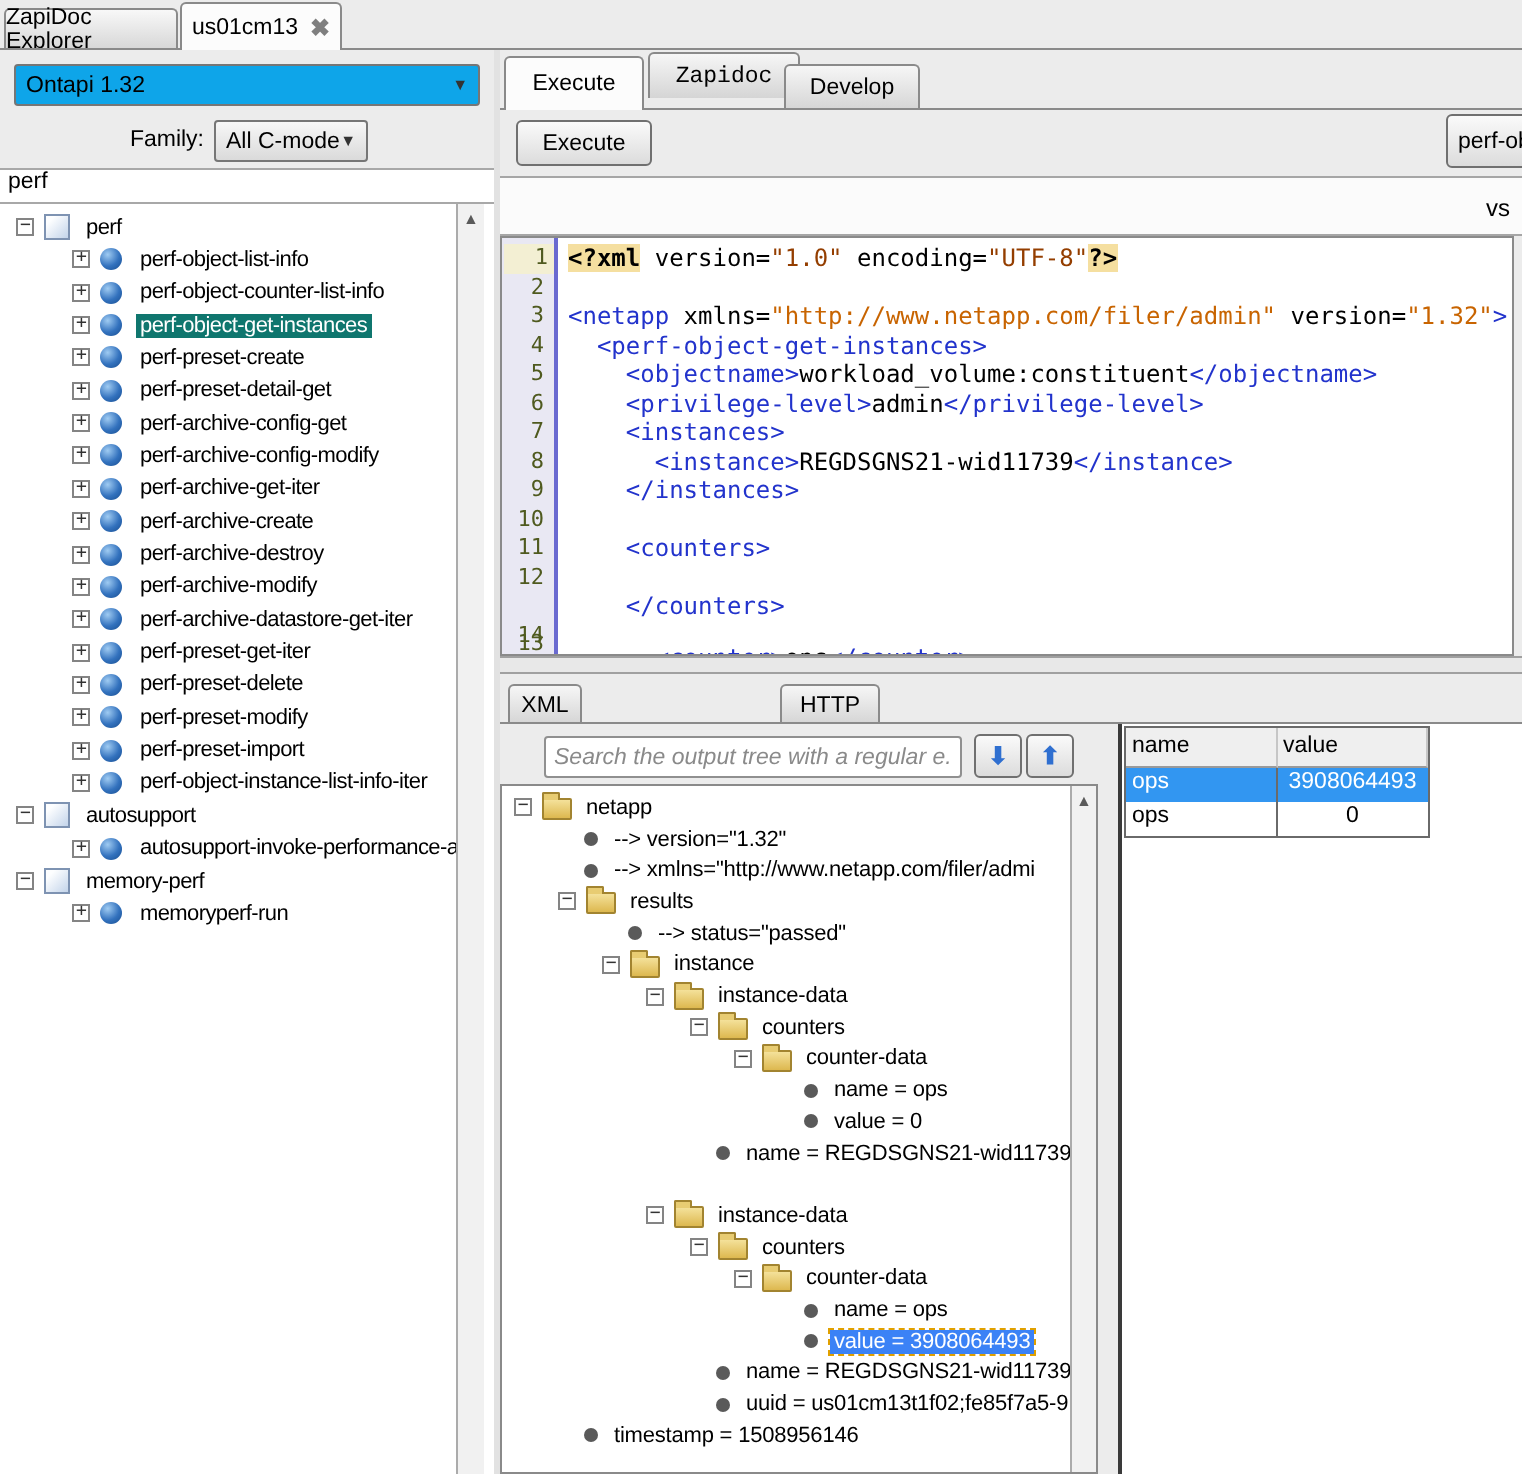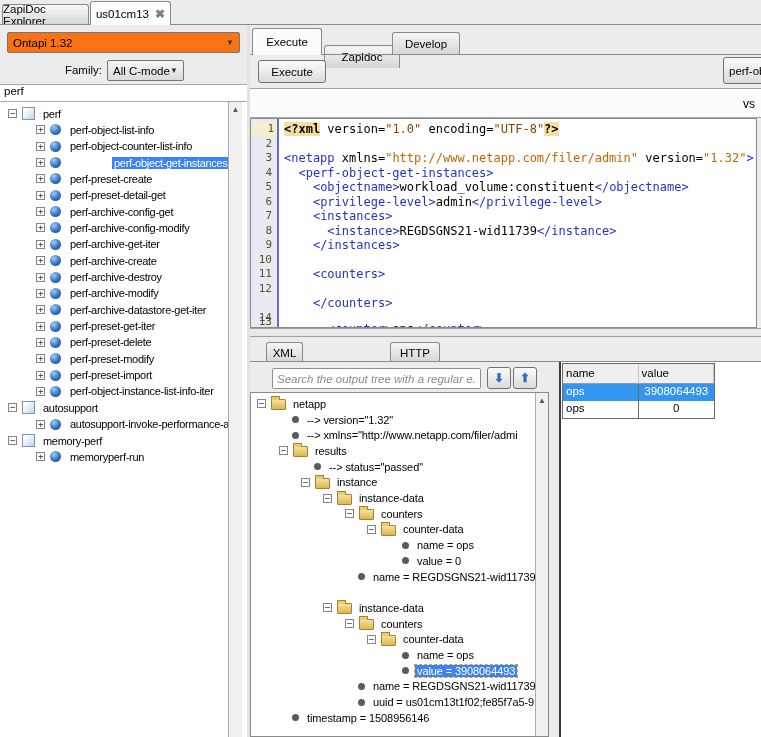--- a/index.html
+++ b/index.html
@@ -14,40 +14,40 @@
   .toptab { position:absolute; border:1px solid #8A8A8A; border-bottom:none;
     border-radius:3px 3px 0 0; display:flex; align-items:center; justify-content:center;
     font-size:11.5px; gap:6px; }
   .toptab.inactive { background:linear-gradient(#F8F8F8,#D6D6D6); }
   .toptab.active { background:#FCFCFC; z-index:3; }
   .topline { position:absolute; left:0; top:24px; width:761px; height:1px; background:#8A8A8A; z-index:1; }
   .closex { font-weight:bold; color:#7F7F7F; font-size:12px; cursor:pointer; }
 
   
   #sidebar { left:0; top:25px; width:247px; height:712px; background:#ECECEC; }
-  .combo { border:1px solid #767676; background:#f97316; border-radius:2px;
+  .combo { border:1px solid #767676; background:#0ea5e9; border-radius:2px;
     display:flex; align-items:center; font-size:11.5px; padding-left:5px; }
   .combo .arr { margin-left:auto; padding-right:5px; font-size:8px; color:#333; }
   .combo.btnlike { background:linear-gradient(#F7F7F7,#DADADA); }
   .filterbox { left:0; top:59px; width:247px; height:17px; background:#fff;
     border-top:1px solid #A8A8A8; font-size:11.5px; padding-left:4px; }
   #sidetree { left:0; top:76px; width:247px; height:636px; background:#fff;
     border-top:1px solid #A8A8A8; overflow:hidden; }
   .srow { position:absolute; left:0; width:228px; height:17px; display:flex; align-items:center;
     white-space:nowrap; overflow:hidden; font-size:11px; letter-spacing:-0.3px; }
   .expander { width:9px; height:9px; border:1px solid #848484; background:#fff; flex:0 0 9px;
     font-size:9px; line-height:7px; text-align:center; color:#333; margin-right:5px;
     font-family:"DejaVu Sans Mono", monospace; }
   .pkgicon { width:13px; height:13px; flex:0 0 13px; margin-right:6px;
     background:linear-gradient(135deg,#FFFFFF,#BWD) }
   .pkgicon { background:linear-gradient(135deg,#FDFEFF 20%,#C3D4EA); border:1px solid #7E93B2; }
   .sphere { width:11px; height:11px; flex:0 0 11px; border-radius:50%; margin-right:7px;
     background:radial-gradient(circle at 35% 30%, #9FCBF2, #3372BE 55%, #174C8F); }
   .slabel { padding:0 2px; }
-  .slabel.sel { background:#3b82f6; color:#fff;margin-left:44px; }
+  .slabel.sel { background:#0f766e; color:#fff; }
   .vscroll { position:absolute; background:#F1F1F1; border-left:1px solid #ABABAB; }
   .vscroll .up { display:block; text-align:center; color:#5A5A5A; font-size:8px; padding-top:3px; }
 
   .vsplit { left:247px; top:25px; width:3px; height:712px; background:#E2E2E2; }
 
   
   #main { left:250px; top:25px; width:511px; height:712px; background:#ECECEC; }
   .ptab { position:absolute; border:1px solid #8A8A8A; border-bottom:none; border-radius:3px 3px 0 0;
     display:flex; align-items:center; justify-content:center; font-size:11.5px; }
   .ptab.inactive { background:linear-gradient(#F6F6F6,#D5D5D5); }
@@ -257,21 +257,21 @@
   </div>
 
   <div class="vsplit abs"></div>
 
   <div id="main" class="abs">
 
     <div class="tabline" style="left:0; top:29px; width:511px;"></div>
     <div class="ptab active" style="left:2px; top:3px; width:70px; height:27px;">
       <span>Execute</span>
     </div>
-    <div class="ptab inactive" style="left:74px; top:20px; width:76px; height:23px;">
+    <div class="ptab inactive" style="left:74px; top:1px; width:76px; height:23px;font-family:Liberation Mono, monospace;">
       <span>Zapidoc</span>
     </div>
     <div class="ptab inactive" style="left:142px; top:7px; width:68px; height:23px;">
       <span>Develop</span>
     </div>
 
     <div class="btn abs" style="left:8px; top:35px; width:68px; height:23px;">Execute</div>
     <div class="btn abs" style="left:473px; top:32px; width:60px; height:27px; justify-content:flex-start; padding-left:5px;">perf-ob</div>
 
     <div class="vsrow abs">
@@ -311,21 +311,21 @@
           <div class="cline" style="top: 162.5px; margin-top: 40px;"><span class="sg-pln">      </span><span class="sg-tag">&lt;counter&gt;</span><span class="sg-txt">ops</span><span class="sg-tag">&lt;/counter&gt;</span></div>
           <div class="cline" style="top: 177px;"><span class="sg-pln">    </span><span class="sg-tag">&lt;/counters&gt;</span></div>
           <div class="cline" style="top: 191.5px;"></div>
           <div class="cline" style="top: 206px;"><span class="sg-pln">  </span><span class="sg-tag">&lt;/perf-object-get-instances&gt;</span></div>
         </div>
     </div>
 
     <div class="hsplit abs"></div>
 
     <div class="tabline" style="left:0; top:336px; width:511px;"></div>
-    <div class="ptab inactive" style="left:16px; top:317px; width:37px; height:20px;justify-content:center;">
+    <div class="ptab inactive" style="left:4px; top:317px; width:37px; height:20px;justify-content:center;">
       <span>XML</span>
     </div>
     <div class="ptab inactive" style="left:140px; top:317px; width:50px; height:20px;">
       <span>HTTP</span>
     </div>
 
     <div id="outarea" class="abs">
       <input id="searchbox" type="text" placeholder="Search the output tree with a regular e..." style="">
       <div class="btn arrbtn" style="left:237px;">
         <span>⬇</span>

